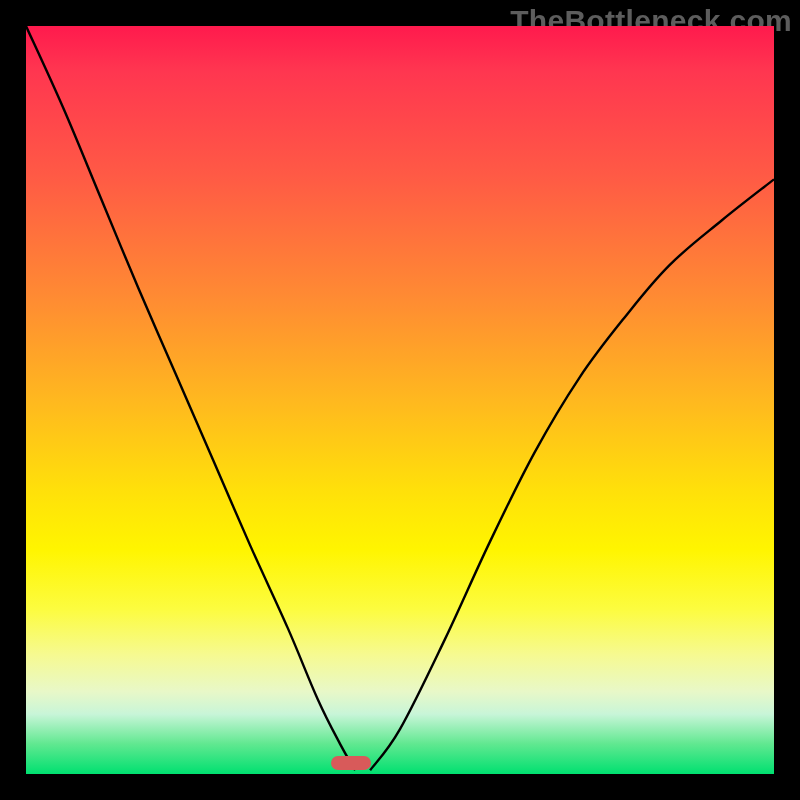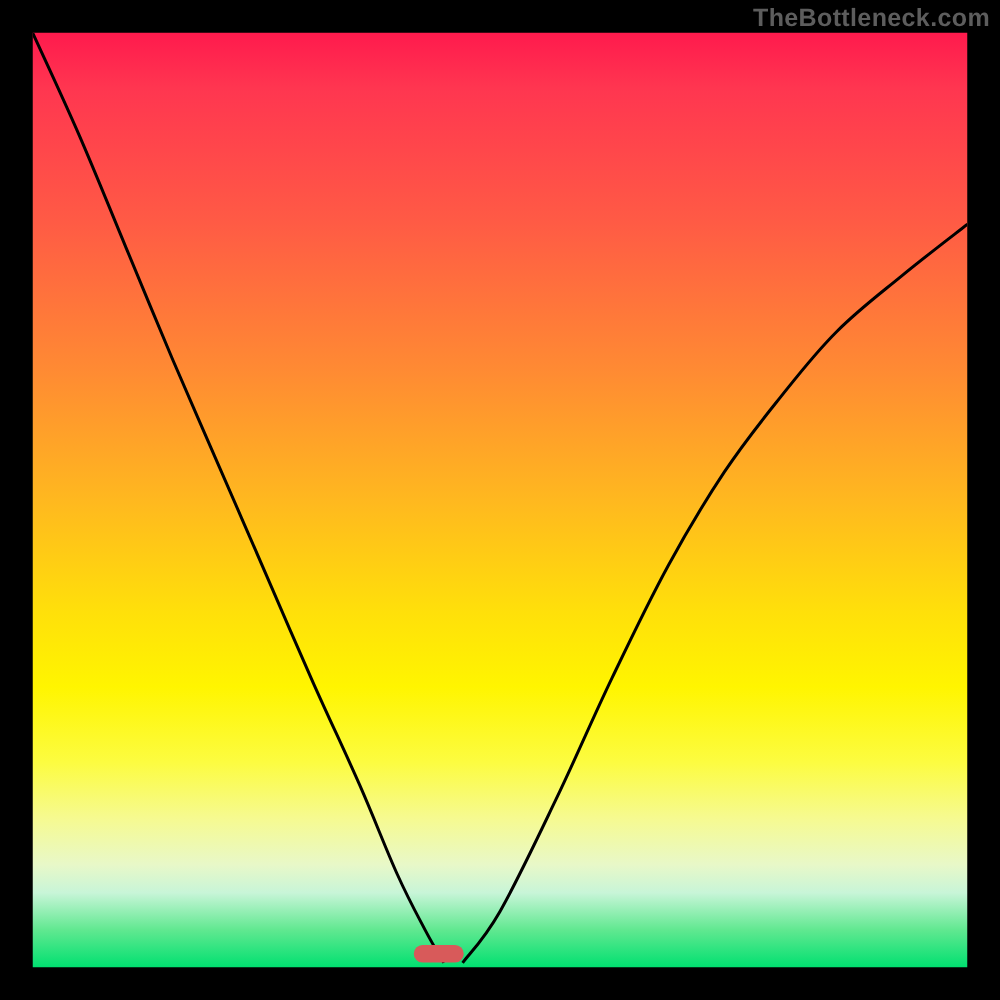--- a/index.html
+++ b/index.html
@@ -34,21 +34,21 @@
       #f6fa90 84%,
       #e8f8c8 89%,
       #c8f5d8 92%,
       #60e890 96%,
       #00e070 100%);
   }
   .watermark {
     position: absolute;
     top: 4px;
     right: 8px;
-    font-size: 20px;
+    font-size: 30px;
     font-weight: 600;
     color: #5d5d5d;
     letter-spacing: 0.3px;
     font-family: Arial, sans-serif;
   }
   svg.curve {
     position: absolute;
     inset: 0;
   }
   .marker {

